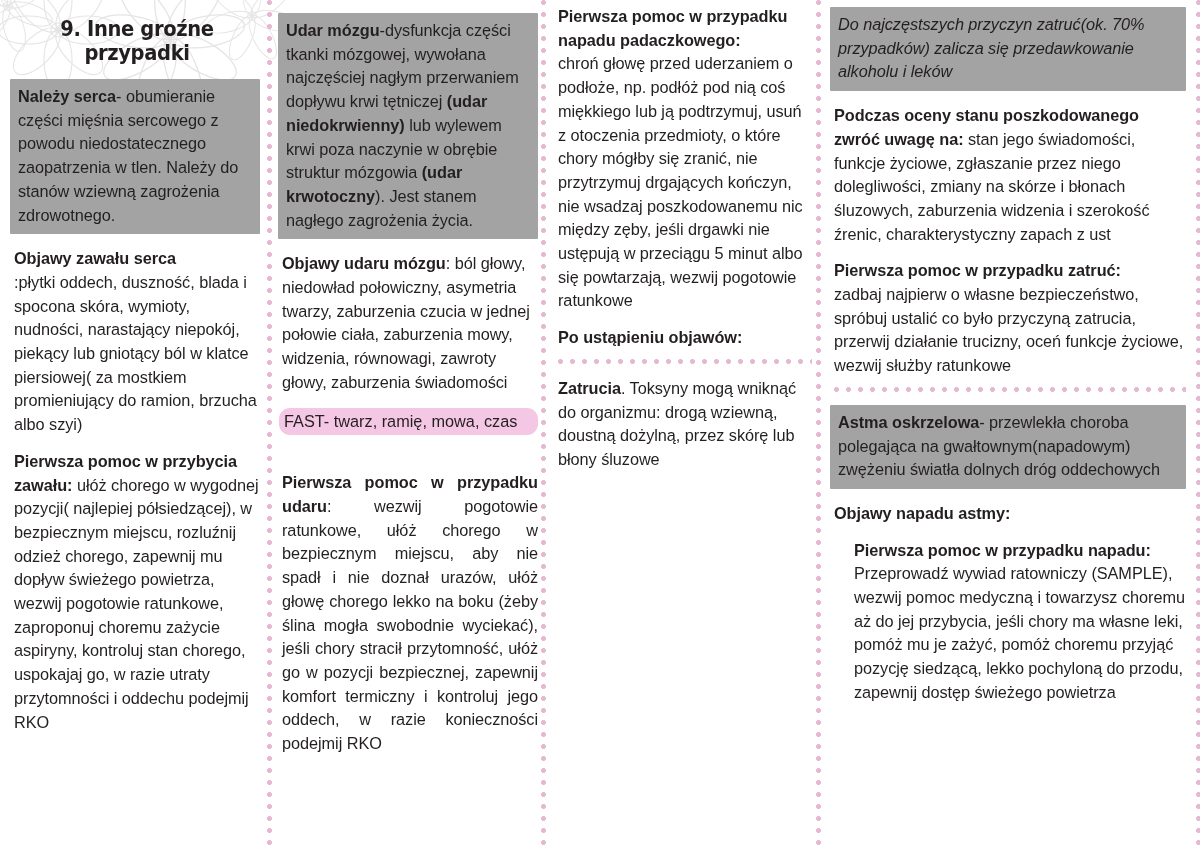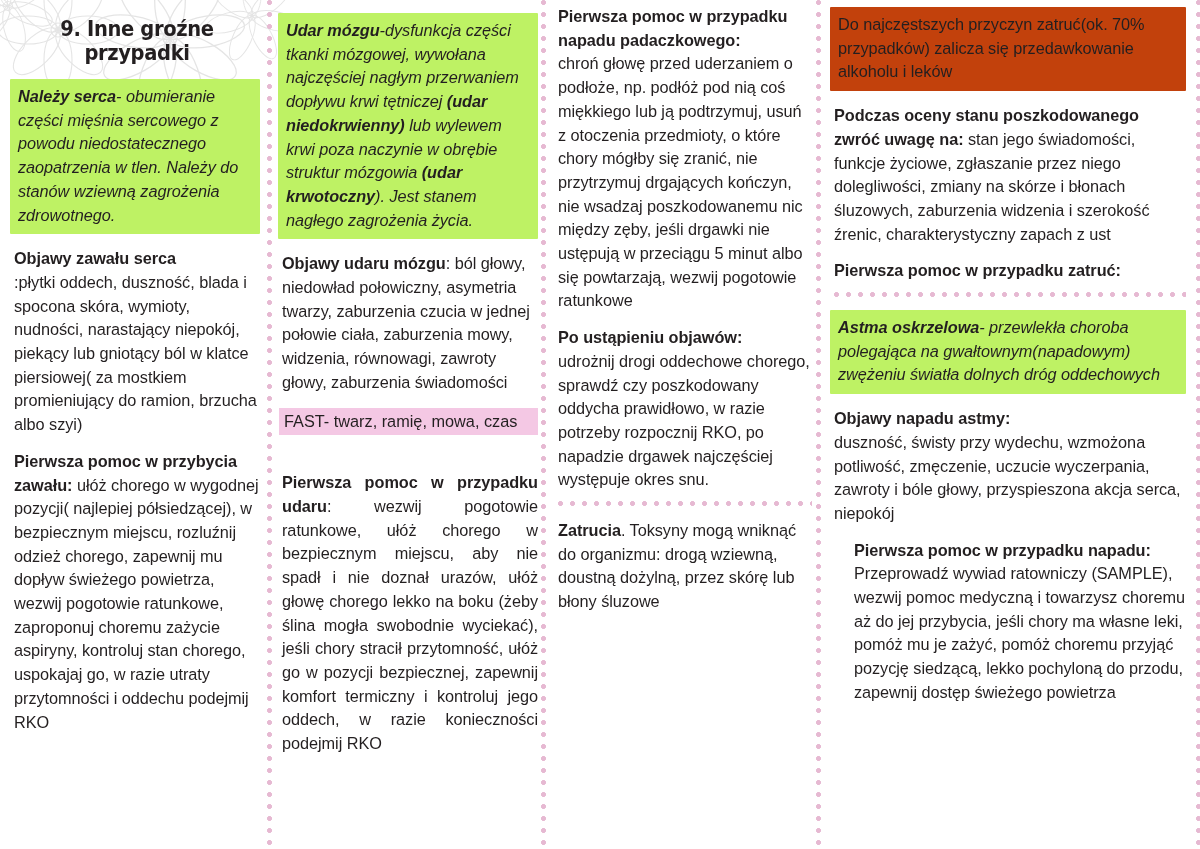--- a/index.html
+++ b/index.html
@@ -74,30 +74,31 @@
   p.blk.indent{margin-left:20px;}
 
   b{font-weight:bold;}
 
   
   p.box{
     padding:6px 8px 7px 8px;
     margin:0 0 13px -4px;
     border-radius:1px;
   }
-  p.box.green{background:#bef264;font-style:italic;}
-  p.box.pink{background:#c2410c;}
+  p.box.green{background:#a3a3a3;}
+  p.box.pink{background:#a3a3a3;font-style:italic;}
 
   
   p.band{
     background:#f4c8e4;
     padding:2px 5px 3px 5px;
     margin:0 0 11px -3px;
     font-size:16.3px;
     line-height:1.4;
+    border-radius:11px;
   }
 
   
   .hdiv{
     height:5px;
     margin:6px 0 13px 0;
     background-image:radial-gradient(circle at 2.5px 2.5px, #e6b9d2 2.2px, rgba(0,0,0,0) 2.6px);
     background-size:12px 5px;
     background-repeat:repeat-x;
   }
@@ -176,38 +177,38 @@
 
     <p class="blk justify"><b>Pierwsza pomoc w przypadku udaru</b><span>: wezwij pogotowie ratunkowe, ułóż chorego w bezpiecznym miejscu, aby nie spadł i nie doznał urazów, ułóż głowę chorego lekko na boku (żeby ślina mogła swobodnie wyciekać), jeśli chory stracił przytomność, ułóż go w pozycji bezpiecznej, zapewnij komfort termiczny i kontroluj jego oddech, w razie konieczności podejmij RKO</span></p>
   </div>
 
   <div class="col c3">
     <div style="height:5px"></div>
 
 
     <p class="blk"><b>Pierwsza pomoc w przypadku napadu padaczkowego:</b><br><span> chroń głowę przed uderzaniem o podłoże, np. podłóż pod nią coś miękkiego lub ją podtrzymuj, usuń z otoczenia przedmioty, o które chory mógłby się zranić, nie przytrzymuj drgających kończyn, nie wsadzaj poszkodowanemu nic między zęby, jeśli drgawki nie ustępują w przeciągu 5 minut albo się powtarzają, wezwij pogotowie ratunkowe</span></p>
 
-    <p class="blk tight"><b>Po ustąpieniu objawów:</b><br><span> udrożnij drogi oddechowe chorego, sprawdź czy poszkodowany oddycha prawidłowo, w razie potrzeby rozpocznij RKO, po napadzie drgawek najczęściej występuje okres snu.</span></p>
+    <p class="blk tight"><b>Po ustąpieniu objawów:</b><br></p>
 
     <div class="hdiv"></div>
 
     <p class="blk"><b>Zatrucia</b><span>. Toksyny mogą wniknąć do organizmu: drogą wziewną, doustną dożylną, przez skórę lub błony śluzowe</span></p>
   </div>
 
   <div class="col c4">
     <div style="height:7px"></div>
 
     <p class="blk box pink">Do najczęstszych przyczyn zatruć(ok. 70% przypadków) zalicza się przedawkowanie alkoholu i leków</p>
 
     <p class="blk"><b>Podczas oceny stanu poszkodowanego zwróć uwagę na:</b><span> stan jego świadomości, funkcje życiowe, zgłaszanie przez niego dolegliwości, zmiany na skórze i błonach śluzowych, zaburzenia widzenia i szerokość źrenic, charakterystyczny zapach z ust</span></p>
 
-    <p class="blk tight"><b>Pierwsza pomoc w przypadku zatruć:</b><br></p>
+    <p class="blk tight"><b>Pierwsza pomoc w przypadku zatruć:</b><br><span> zadbaj najpierw o własne bezpieczeństwo, spróbuj ustalić co było przyczyną zatrucia, przerwij działanie trucizny, oceń funkcje życiowe, wezwij służby ratunkowe</span></p>
 
     <div class="hdiv"></div>
 
     <p class="blk box green"><b>Astma oskrzelowa</b><span>- przewlekła choroba polegająca na gwałtownym(napadowym) zwężeniu światła dolnych dróg oddechowych</span></p>
 
-    <p class="blk"><b>Objawy napadu astmy:</b><br><span> duszność, świsty przy wydechu, wzmożona potliwość, zmęczenie, uczucie wyczerpania, zawroty i bóle głowy, przyspieszona akcja serca, niepokój</span></p>
+    <p class="blk"><b>Objawy napadu astmy:</b><br></p>
 
     <p class="blk indent"><b>Pierwsza pomoc w przypadku napadu:</b><br><span> Przeprowadź wywiad ratowniczy (SAMPLE), wezwij pomoc medyczną i towarzysz choremu aż do jej przybycia, jeśli chory ma własne leki, pomóż mu je zażyć, pomóż choremu przyjąć pozycję siedzącą, lekko pochyloną do przodu, zapewnij dostęp świeżego powietrza</span></p>
   </div>
 
 </div>
 
 </body></html>

